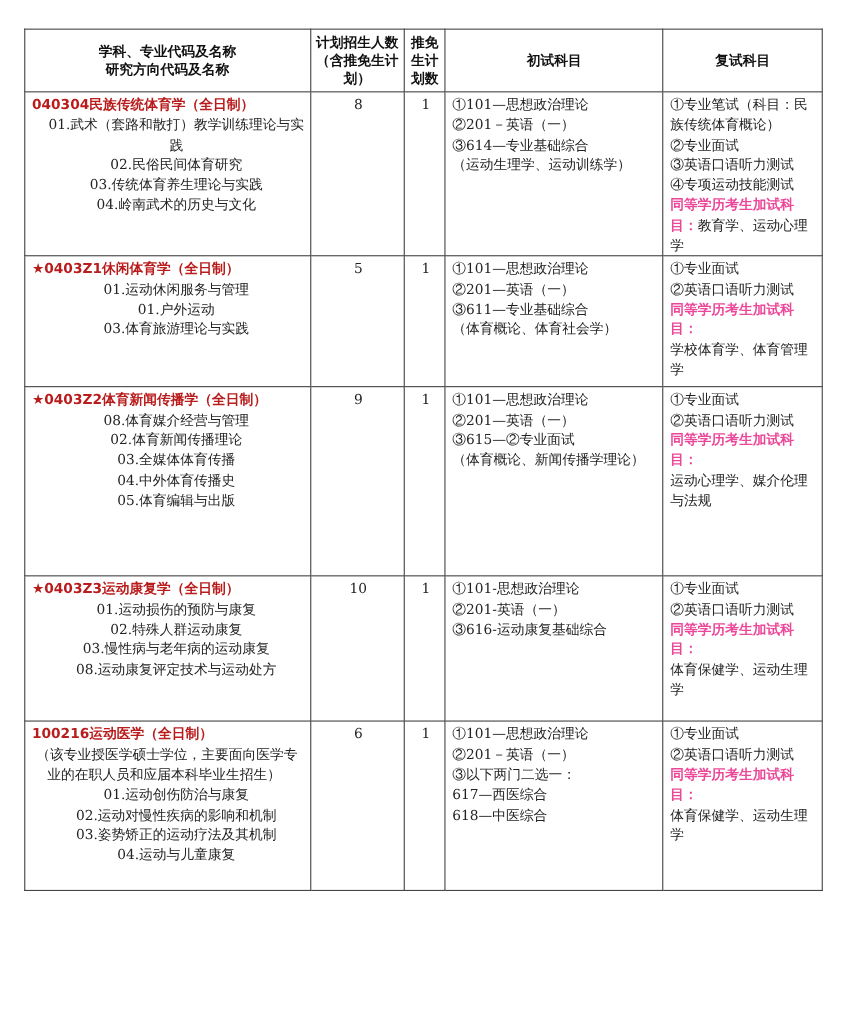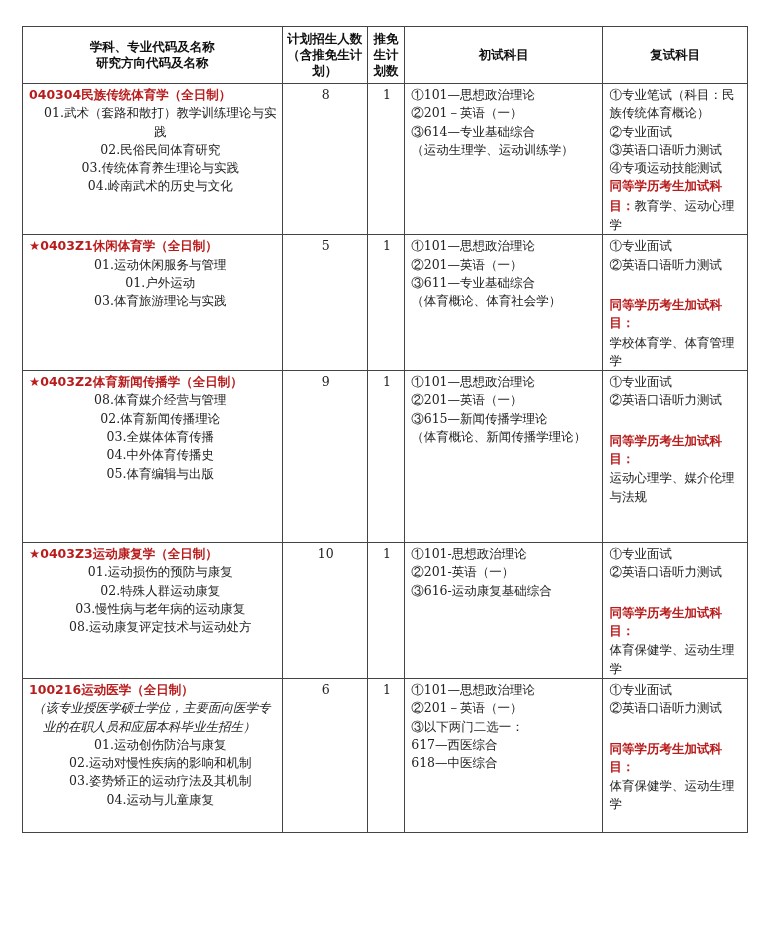--- a/index.html
+++ b/index.html
@@ -4,22 +4,22 @@
 <style>
   html, body { margin:0; padding:0; background:#ffffff; }
   body { width:769px; height:941px; position:relative; font-family:"DejaVu Serif", "Liberation Serif", serif; color:#222; }
   table.adm { position:absolute; left:22px; top:26px; border-collapse:collapse; table-layout:fixed; width:726px; }
   table.adm td, table.adm th { border:1.3px solid #444; vertical-align:top; padding:2px 4px 0 6px; font-size:12.5px; line-height:18.3px; word-break:break-all; }
   table.adm th { font-family:"DejaVu Sans", "Liberation Sans", sans-serif; font-weight:bold; text-align:center; vertical-align:middle; font-size:12.5px; line-height:16px; padding:2px 2px; color:#111; }
   .c1 { width:237px; } .c2 { width:78px; } .c3 { width:34px; } .c4 { width:181px; } .c5 { width:132px; }
   td.num { text-align:center; padding-left:0; padding-right:0; }
   .major { font-family:"DejaVu Sans", "Liberation Sans", sans-serif; font-weight:bold; color:#b91c1c; font-size:12.5px; }
   .dir { padding-left:14px;text-align:center; }
-  .note { padding-left:14px; text-indent:-10px;font-style:italic; }
-  .bold { font-family:Liberation Mono, monospace; font-weight:bold; color:#b91c1c;margin-top:23px; }
+  .note { padding-left:14px; text-indent:-10px; }
+  .bold { font-family:Liberation Sans, sans-serif; font-weight:bold; color:#ec4899; }
   .line { display:block; }
 </style>
 </head>
 <body>
 
 <table class="adm">
   <colgroup>
       <col class="c1">
       <col class="c2">
       <col class="c3">
@@ -93,21 +93,21 @@
       <div class="dir">02.体育新闻传播理论</div>
       <div class="dir">03.全媒体体育传播</div>
       <div class="dir">04.中外体育传播史</div>
       <div class="dir">05.体育编辑与出版</div>
     </td>
     <td class="num">9</td>
     <td class="num">1</td>
     <td>
       <div>①101—思想政治理论</div>
       <div>②201—英语（一）</div>
-      <div>③615—新闻传播学理论</div>
+      <div>③615—②专业面试</div>
       <div>（体育概论、新闻传播学理论）</div>
     </td>
     <td>
       <div>①专业面试</div>
       <div>②英语口语听力测试</div>
       <div class="bold">同等学历考生加试科目：</div>
       <div>运动心理学、媒介伦理与法规</div>
     </td>
   </tr>
 

